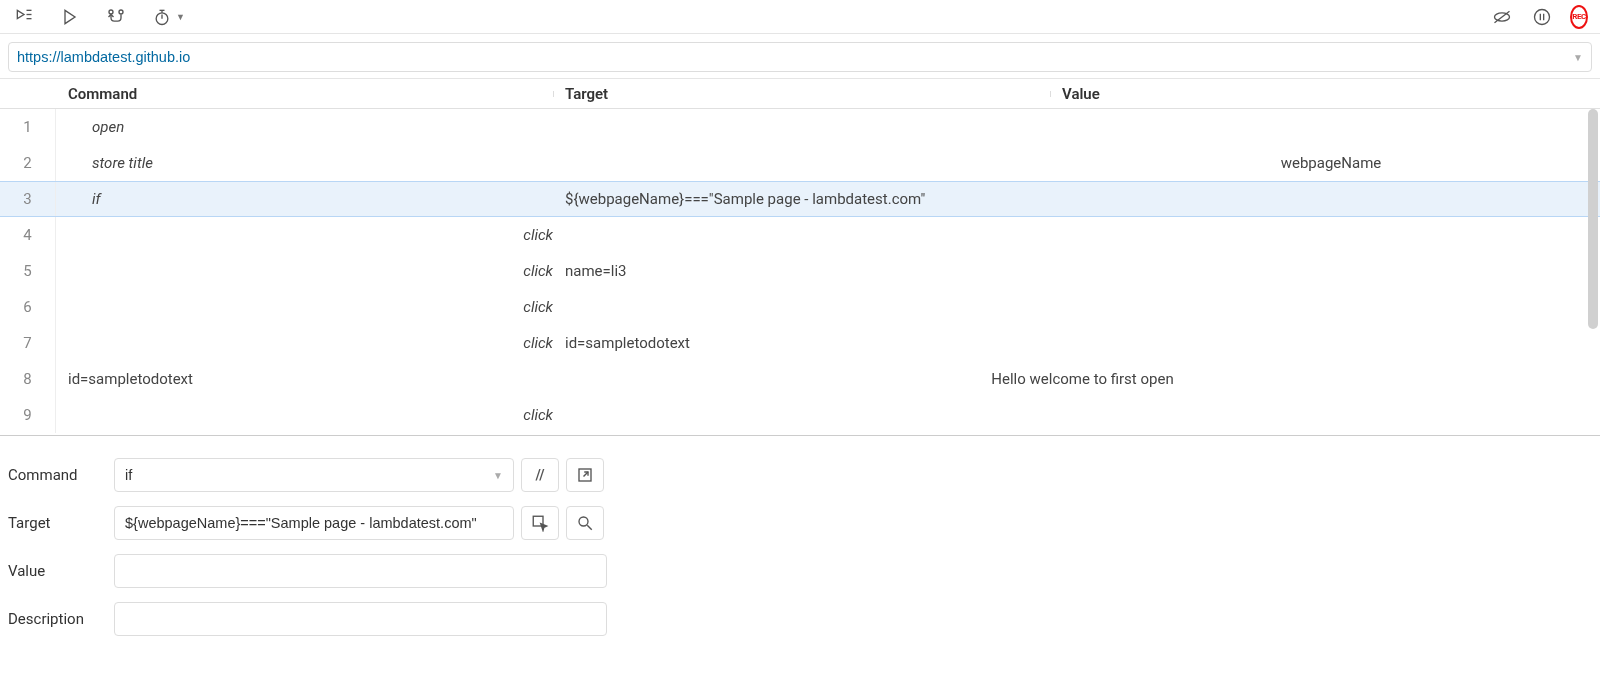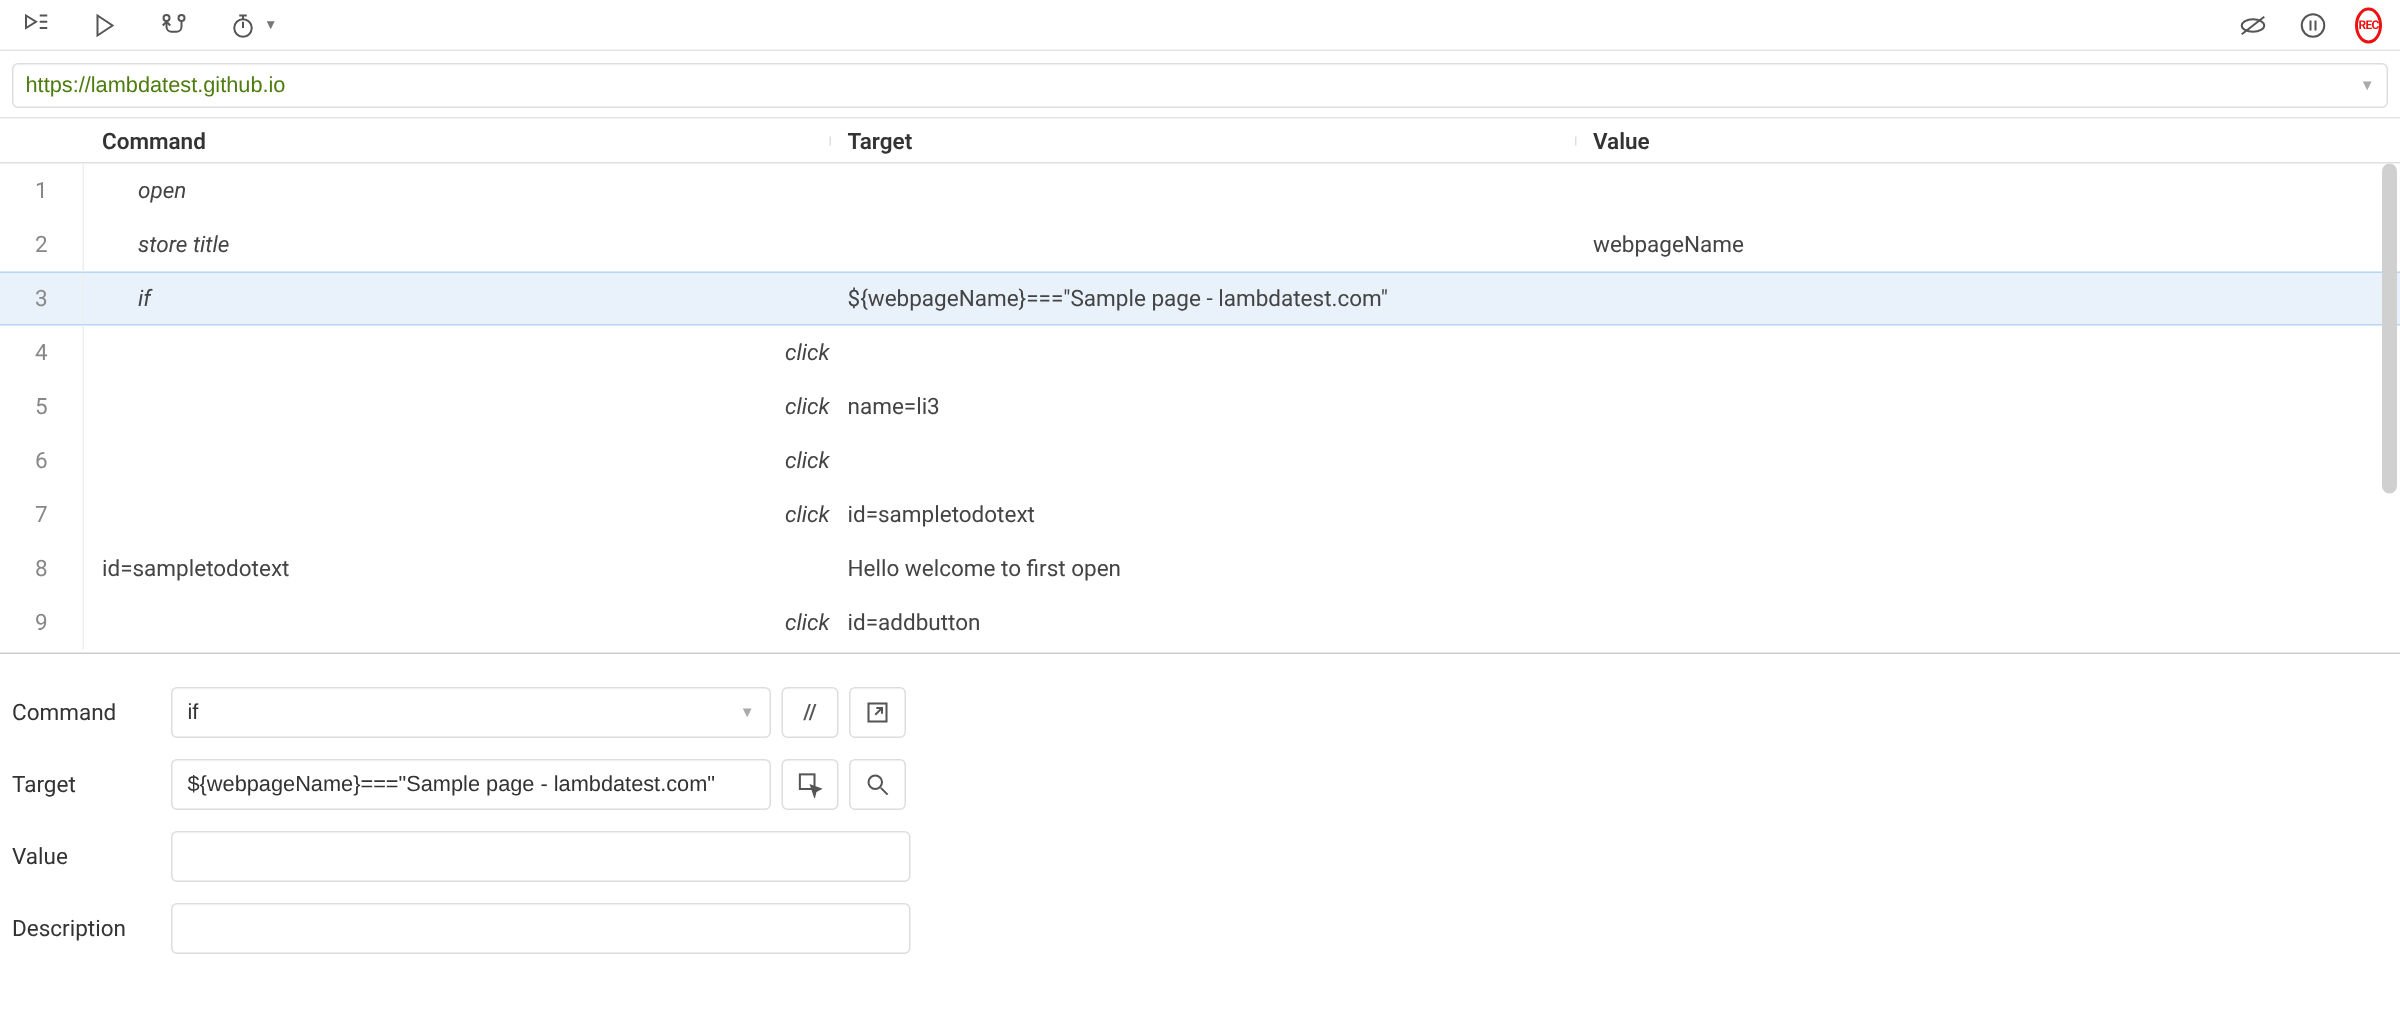--- a/index.html
+++ b/index.html
@@ -32,21 +32,21 @@
     width:18px; height:24px; border:2px solid #e11; border-radius:50%;
     display:flex; align-items:center; justify-content:center;
     font-size:8px; font-weight:700; color:#e11; letter-spacing:-0.5px;
   }
   .url-bar-wrap { padding: 8px 8px 6px 8px; border-bottom:1px solid #e5e5e5;}
   .url-bar {
     width:100%; height:30px; border:1px solid #ddd; border-radius:4px;
     display:flex; align-items:center; padding:0 8px;
   }
   .url-bar input {
-    flex:1; border:none; outline:none; font-size:14.5px; color:#4d7c0f;
+    flex:1; border:none; outline:none; font-size:14.5px; color:#0369a1;
     background:transparent;
   }
   .url-caret { color:#aaa; font-size:10px; padding-left:6px; }
   .headers {
     display:flex; height:30px; align-items:center;
     border-bottom:1px solid #e0e0e0;
     font-weight:600; color:#333; font-size:15px;
   }
   .col-gutter { width:56px; }
   .col-cmd { width:497px; padding-left:12px; position:relative; }
@@ -66,21 +66,21 @@
   }
   .row.selected { background:#e9f2fb; border-top:1px solid #b8d6f5; border-bottom:1px solid #b8d6f5; }
   .gutter {
     width:56px; text-align:center; color:#888; font-size:15px;
     border-right:1px solid #eee;
     height:100%; display:flex; align-items:center; justify-content:center;
   }
   .cell-cmd { width:497px; padding-left:36px; font-style:italic; }
   .cell-cmd.indent { padding-left:48px;text-align:right; }
   .cell-target { width:497px; padding-left:12px; }
-  .cell-value { flex:1; padding-left:12px; }
+  .cell-value { flex:1; padding-left:12px;text-align:center; }
   .scroll-track {
     position:absolute; right:2px; top:0; width:10px; height:100%;
   }
   .scroll-thumb {
     width:10px; height:220px; background:#d0d0d0; border-radius:5px;
   }
   .editor {
     border-top:1px solid #ccc;
     padding:22px 8px 8px 8px;
   }
@@ -232,21 +232,20 @@
       <div class="cell-value"></div>
     </div>
     <div class="row">
       <div class="gutter">8</div>
       <div class="cell-target">id=sampletodotext</div>
       <div class="cell-value">Hello welcome to first open</div>
     </div>
     <div class="row">
       <div class="gutter">9</div>
       <div class="cell-cmd indent">click</div>
-      <div class="cell-target">id=addbutton</div>
       <div class="cell-value"></div>
     </div>
     <div class="scroll-track">
     <div class="scroll-thumb"></div>
   </div>
 </div>
 
 <div class="editor">
   <div class="ed-row">
     <div class="ed-label">Command</div>

